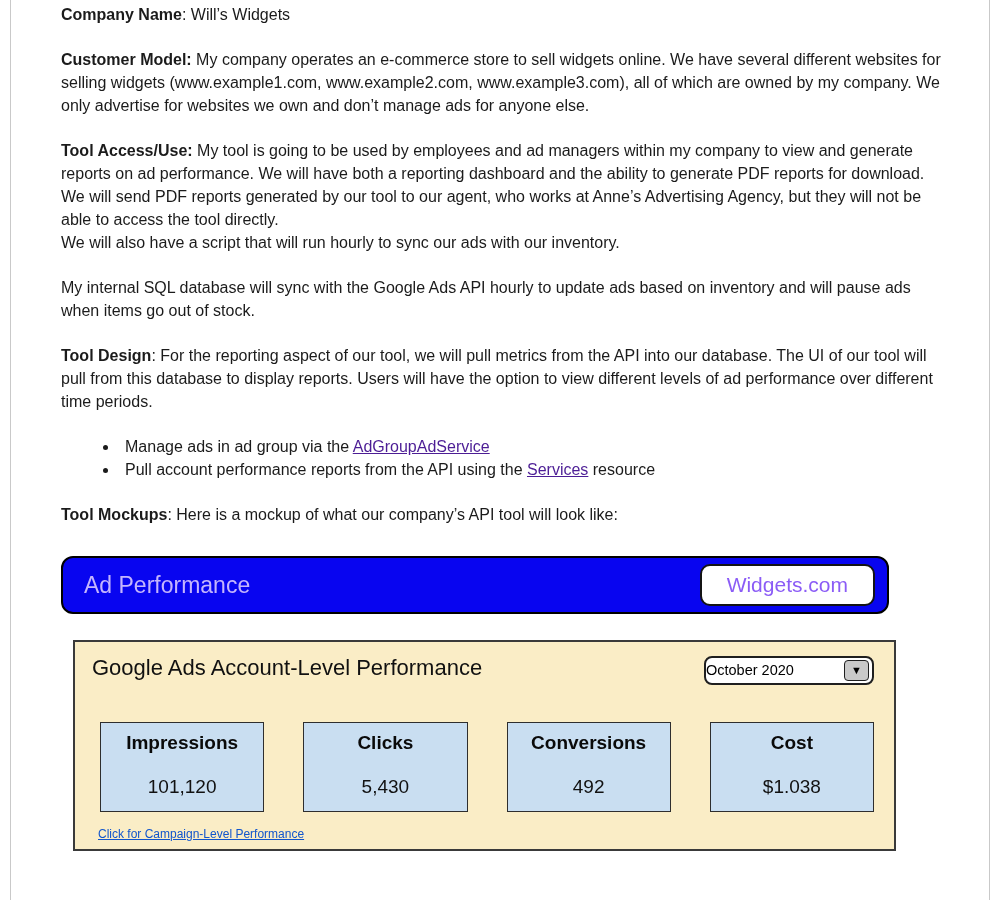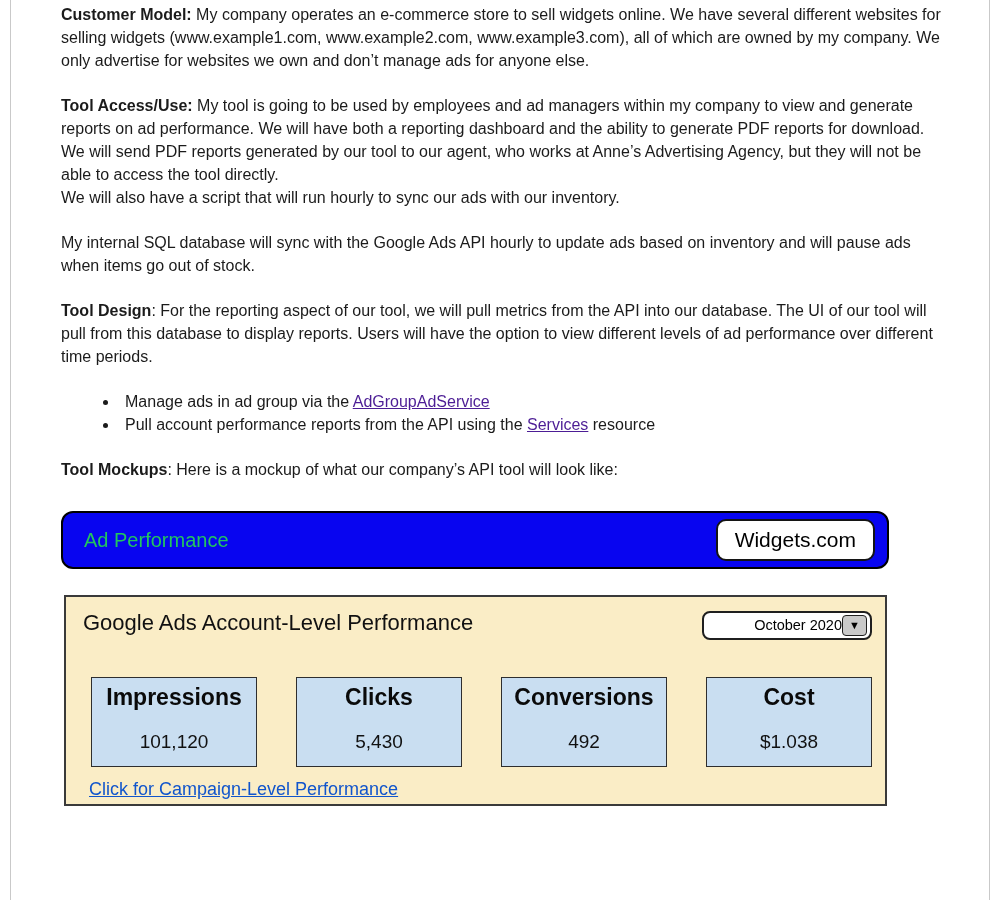--- a/index.html
+++ b/index.html
@@ -36,84 +36,85 @@
   
   .mock-header {
     margin-top: 30px;
     width: 828px; height: 58px;
     background: #0805F0;
     border: 2px solid #000;
     border-radius: 12px;
     display: flex; align-items: center; justify-content: space-between;
     padding: 0 12px 0 21px;
   }
-  .mock-title { color: #22c55e; font-size: 20px; }
+  .mock-title { color: #c4b5fd; font-size: 23px; }
   .site-btn {
     background: #ffffff;
     border: 2.5px solid #141414;
     border-radius: 10px;
     font-family: inherit;
     font-size: 21px;
-    color: #000000;
-    padding: 7px 17px;
+    color: #8b5cf6;
+    padding: 7px 25px;
     cursor: pointer;
   }
   .mock-panel {
-    margin-top: 26px; margin-left: 3px;
+    margin-top: 26px; margin-left: 12px;
     width: 823px; height: 211px;
     background: #FAEDC6;
     border: 2px solid #3a3a3a;
-    padding: 14px 13px 0 17px;
+    padding: 14px 20px 0 17px;
   }
   .panel-top { display: flex; justify-content: space-between; align-items: flex-start; }
   .panel-title { font-size: 22px; color: #111; }
   .dropdown {
     display: flex; align-items: center; justify-content: space-between;
     width: 170px; height: 29px;
     background: #ffffff;
     border: 2px solid #1f1f1f;
     border-radius: 8px;
     padding: 0 3px 0 0;
     cursor: pointer;
   }
-  .dd-value { flex: 1; text-align: right; font-size: 14.5px; color: #000; }
+  .dd-value { flex: 1; text-align: left; font-size: 14.5px; color: #000; }
   .dd-btn {
     width: 25px; height: 21px;
     background: #c9c9c9;
     border: 1.5px solid #1f1f1f;
     border-radius: 4px;
     display: flex; align-items: center; justify-content: center;
     font-size: 11px; color: #000;
   }
   .cards { display: flex; gap: 39px; margin: 37px 0 0 8px; }
   .card {
     width: 166px; height: 90px;
     background: #C9DEF1;
     border: 1.5px solid #2e2e2e;
     display: flex; flex-direction: column;
     justify-content: space-between; align-items: center;
     padding: 8px 0 13px 0;
   }
-  .card-label { font-weight: bold; font-size: 23px; color: #0a0a0a; }
+  .card-label { font-weight: bold; font-size: 19px; color: #0a0a0a; }
   .card-value { font-size: 19px; color: #111; }
   .panel-link {
     display: inline-block;
     margin: 11px 0 0 6px;
-    font-size: 18px;
+    font-size: 12px;
     color: #1155CC;
     text-decoration: underline;
     cursor: pointer;
   }
 </style>
 </head>
 <body>
 
 <div class="page">
   <div class="doc">
 
+    <p class="para"><b>Company Name</b><span>: Will’s Widgets</span></p>
 
     <p class="para"><b>Customer Model:</b><span> My company operates an e-commerce store to sell widgets online. We have several different websites for selling widgets (www.example1.com, www.example2.com, www.example3.com), all of which are owned by my company. We only advertise for websites we own and don’t manage ads for anyone else.</span></p>
 
     <p class="para"><b>Tool Access/Use:</b><span class="preline"> My tool is going to be used by employees and ad managers within my company to view and generate reports on ad performance. We will have both a reporting dashboard and the ability to generate PDF reports for download. We will send PDF reports generated by our tool to our agent, who works at Anne’s Advertising Agency, but they will not be able to access the tool directly.
 We will also have a script that will run hourly to sync our ads with our inventory.</span></p>
 
     <p class="para"><span>My internal SQL database will sync with the Google Ads API hourly to update ads based on inventory and will pause ads when items go out of stock.</span></p>
 
     <p class="para"><b>Tool Design</b><span>: For the reporting aspect of our tool, we will pull metrics from the API into our database. The UI of our tool will pull from this database to display reports. Users will have the option to view different levels of ad performance over different time periods.</span></p>
 

